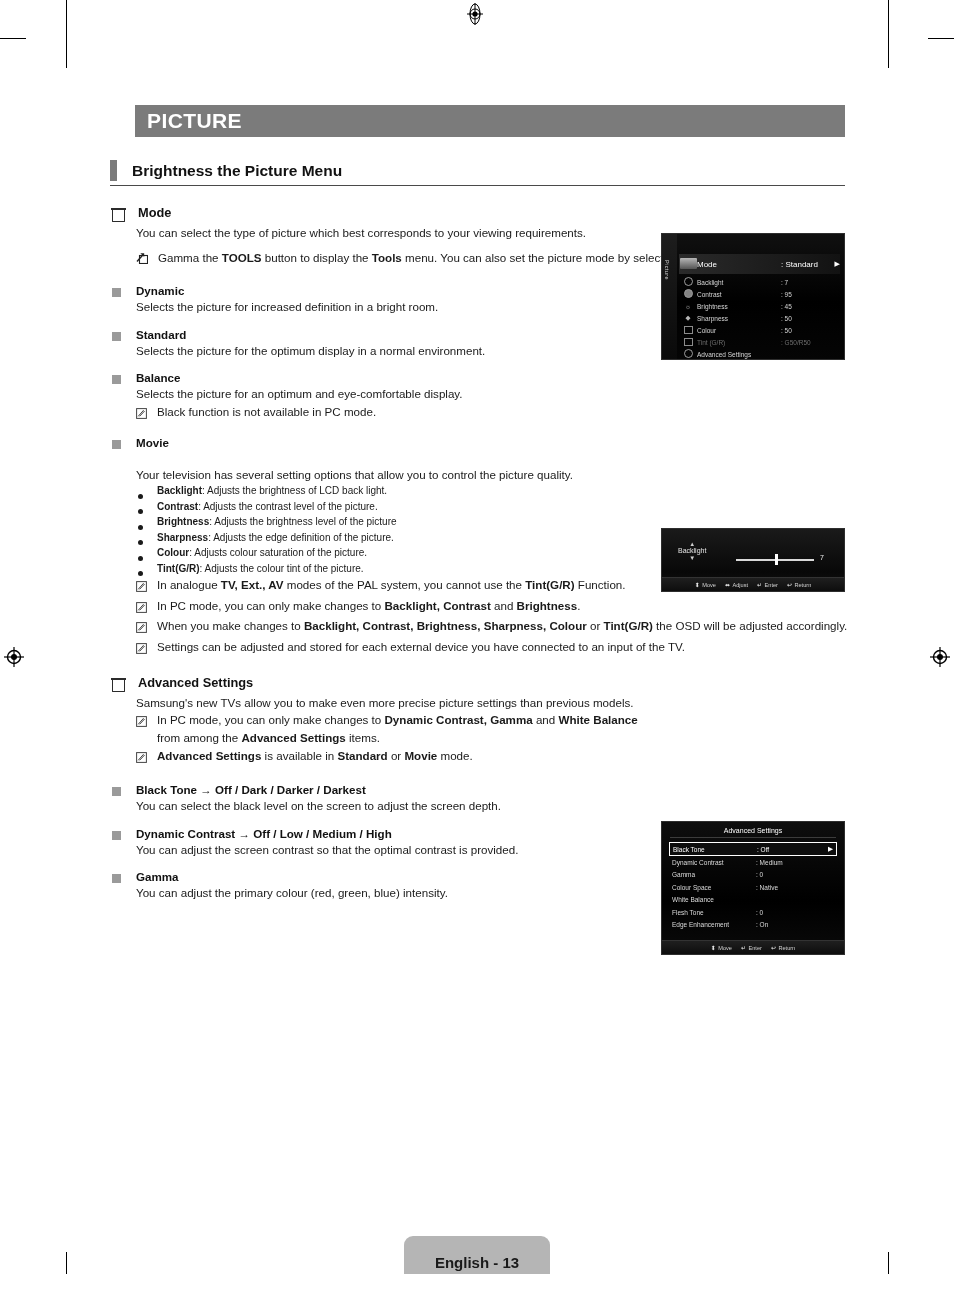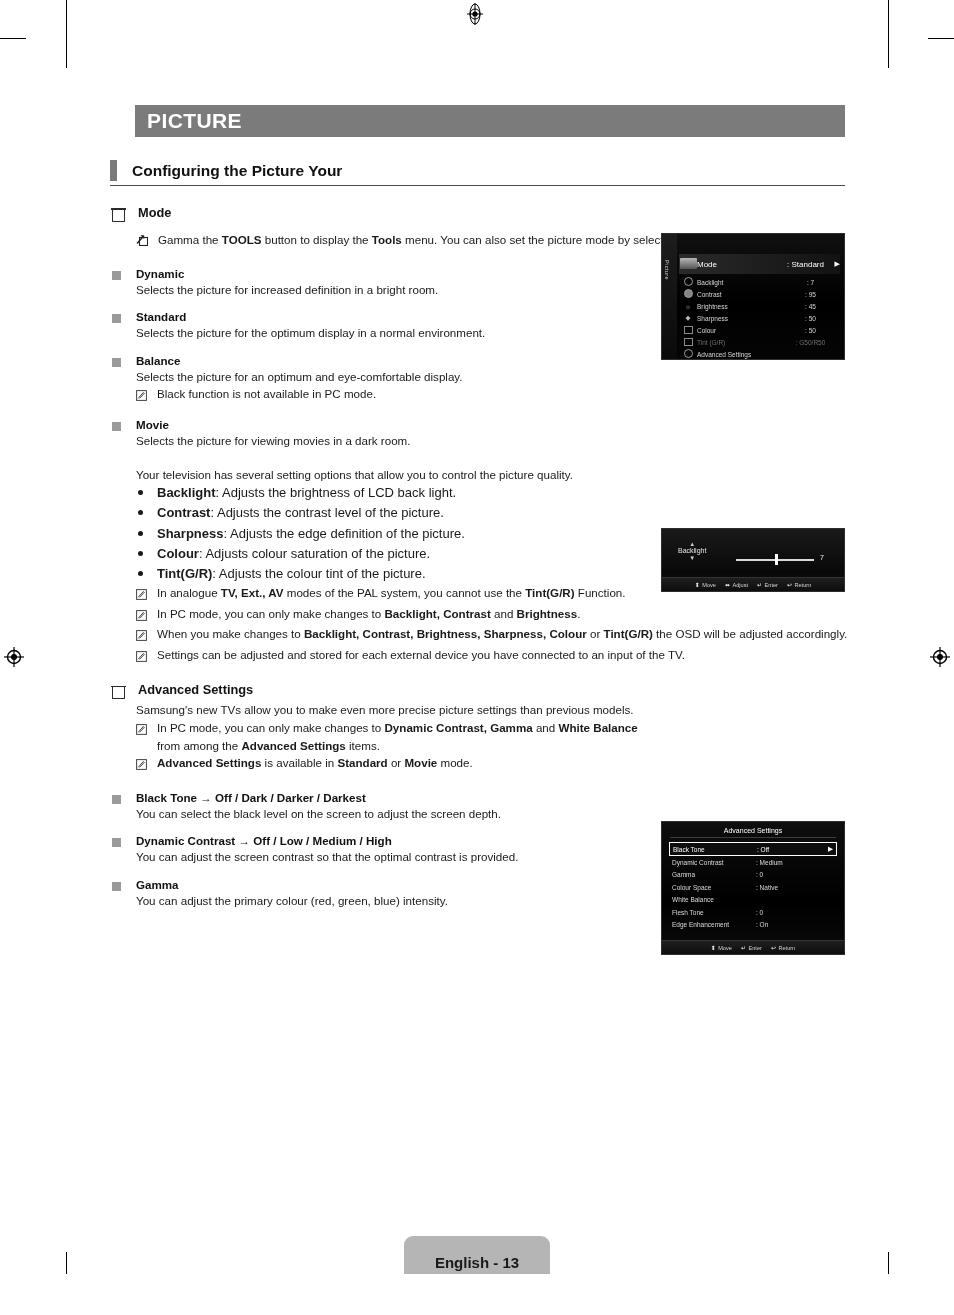--- a/index.html
+++ b/index.html
@@ -115,23 +115,23 @@
 
   .para {
     font-size: 11.6px;
     line-height: 1.52;
     margin-left: 26px;
     color: #1a1a1a;
   }
 
   .li-dot {
     display: flex;
-    align-items: flex-start;
+    align-items: flex-end;
     margin-left: 26px;
-    font-size: 13px;
+    font-size: 10px;
     line-height: 1.55;
   }
   .li-dot .dot {
     width: 5px; height: 5px;
     border-radius: 50%;
     background: #1a1a1a;
     margin: 7px 14px 0 2px;
     flex: none;
   }
 
@@ -200,21 +200,21 @@
   }
   .osd-row.main-row {
     height: 20px;
     color: #ffffff;
     font-size: 8px;
     background: linear-gradient(90deg,#2a2a2a,#121212);
     margin-bottom: 2px;
   }
   .osd-row .ic { width: 18px; text-align: center; flex: none; opacity: .85; }
   .osd-row .lbl { width: 84px; flex: none; }
-  .osd-row .val { flex: 1; text-align: center; }
+  .osd-row .val { flex: 1; }
   .osd-row.dim { color: #6e6e6e; }
   .osd-row .arrow { width: 10px; text-align: right; flex: none; font-size: 7px; }
   .tv-ic {
     width: 17px; height: 11px;
     background: linear-gradient(180deg,#cfcfcf,#5d5d5d);
     border-radius: 1px;
     display: inline-block;
   }
   .circ-ic {
     width: 7px; height: 7px;
@@ -400,31 +400,32 @@
     </svg>
   </div>
 
   <div class="chapter-bar">
     <span class="chapter-title">PICTURE</span>
   </div>
 
   <div class="section-head">
     <div class="section-head-row">
       <span class="section-tab"></span>
-      <span class="section-title">Configuring the Picture Your</span>
+      <span class="section-title">Brightness the Picture Menu</span>
     </div>
   </div>
 
   <div class="content">
 
     <div class="blk">
       <div class="h-l1">
         <span class="bullet-sq"></span>
         <span class="htext">Mode</span>
       </div>
+      <div class="para">You can select the type of picture which best corresponds to your viewing requirements.</div>
       <div class="spacer-sm"></div>
       <div class="li-tool">
         <span class="ticon">
           <svg width="12" height="12" viewBox="0 0 12 12">
             <rect x="3.5" y="3.5" width="8" height="8" fill="none" stroke="#222" stroke-width="1.1"></rect>
             <path d="M1 9.5 L7.5 2.2" stroke="#222" stroke-width="1.4"></path>
             <path d="M4.3 1.2 L8.2 1.2 L8.2 5.1 Z" fill="#222"></path>
           </svg>
         </span>
         <span class="ntext"><span>Gamma the </span><b>TOOLS</b><span> button to display the </span><b>Tools</b><span> menu. You can also set the picture mode by selecting </span><b>Tools → Picture Mode</b><span>.</span></span>
@@ -471,35 +472,38 @@
       </div>
     </div>
 
     <div class="spacer-md"></div>
 
     <div class="blk">
       <div class="h-l2">
         <span class="bullet-grey"></span>
         <span class="htext">Movie</span>
       </div>
-      <div class="para">Selects the picture for viewing movies in a dark room.</div>
     </div>
 
     <div class="spacer-lg"></div>
 
     <div class="blk">
       <div class="para">Your television has several setting options that allow you to control the picture quality.</div>
 
       <div class="li-dot">
         <span class="dot"></span>
         <span><b>Backlight</b><span>: Adjusts the brightness of LCD back light.</span></span>
       </div>
       <div class="li-dot">
         <span class="dot"></span>
         <span><b>Contrast</b><span>: Adjusts the contrast level of the picture.</span></span>
+      </div>
+      <div class="li-dot">
+        <span class="dot"></span>
+        <span><b>Brightness</b><span>: Adjusts the brightness level of the picture</span></span>
       </div>
       <div class="li-dot">
         <span class="dot"></span>
         <span><b>Sharpness</b><span>: Adjusts the edge definition of the picture.</span></span>
       </div>
       <div class="li-dot">
         <span class="dot"></span>
         <span><b>Colour</b><span>: Adjusts colour saturation of the picture.</span></span>
       </div>
       <div class="li-dot">

